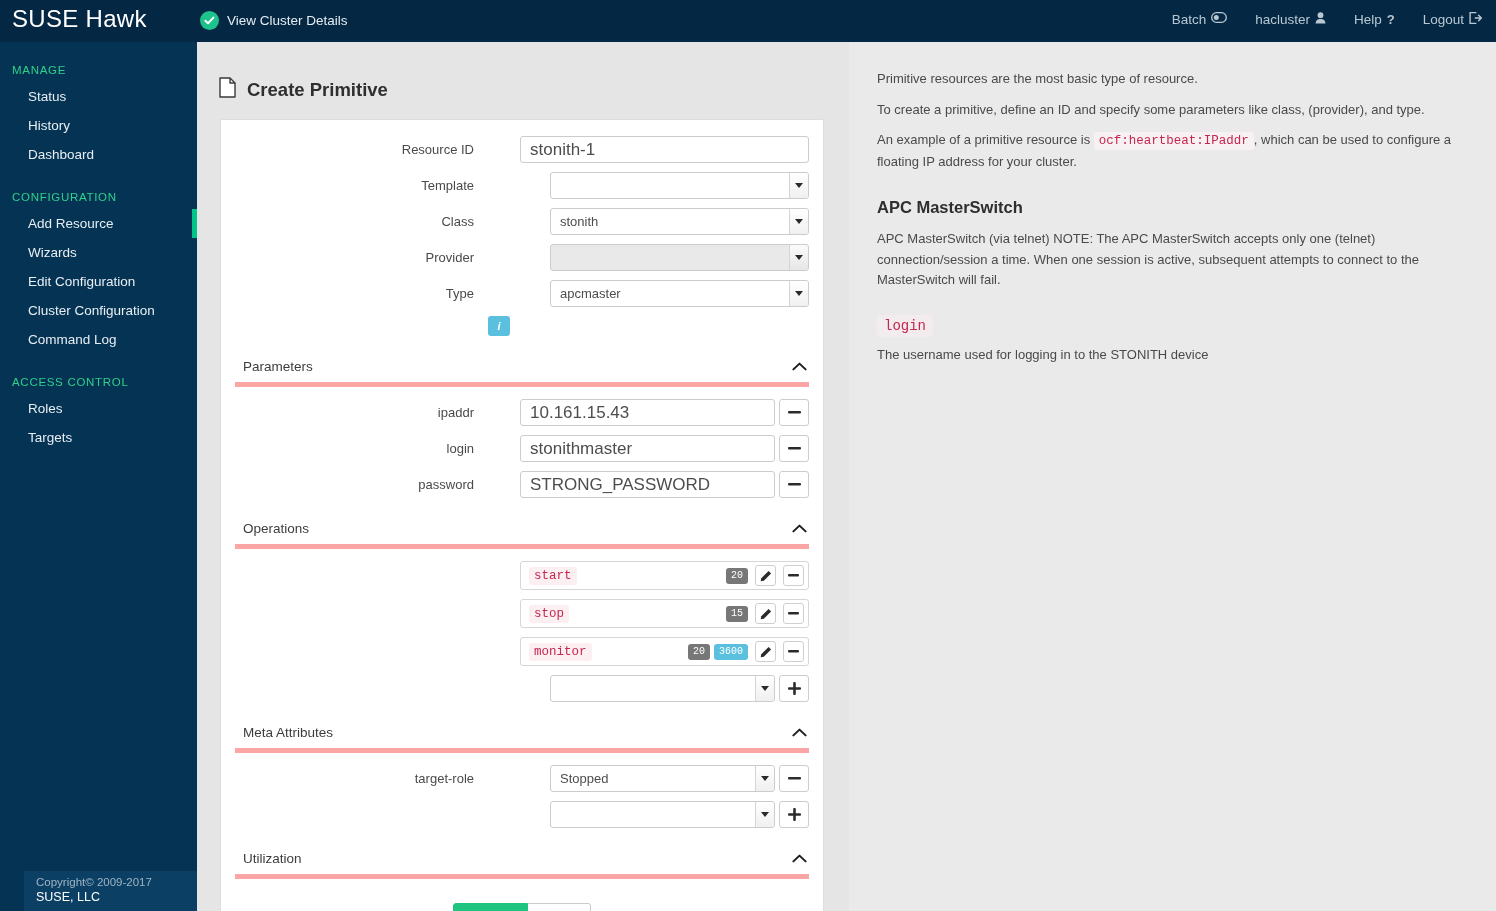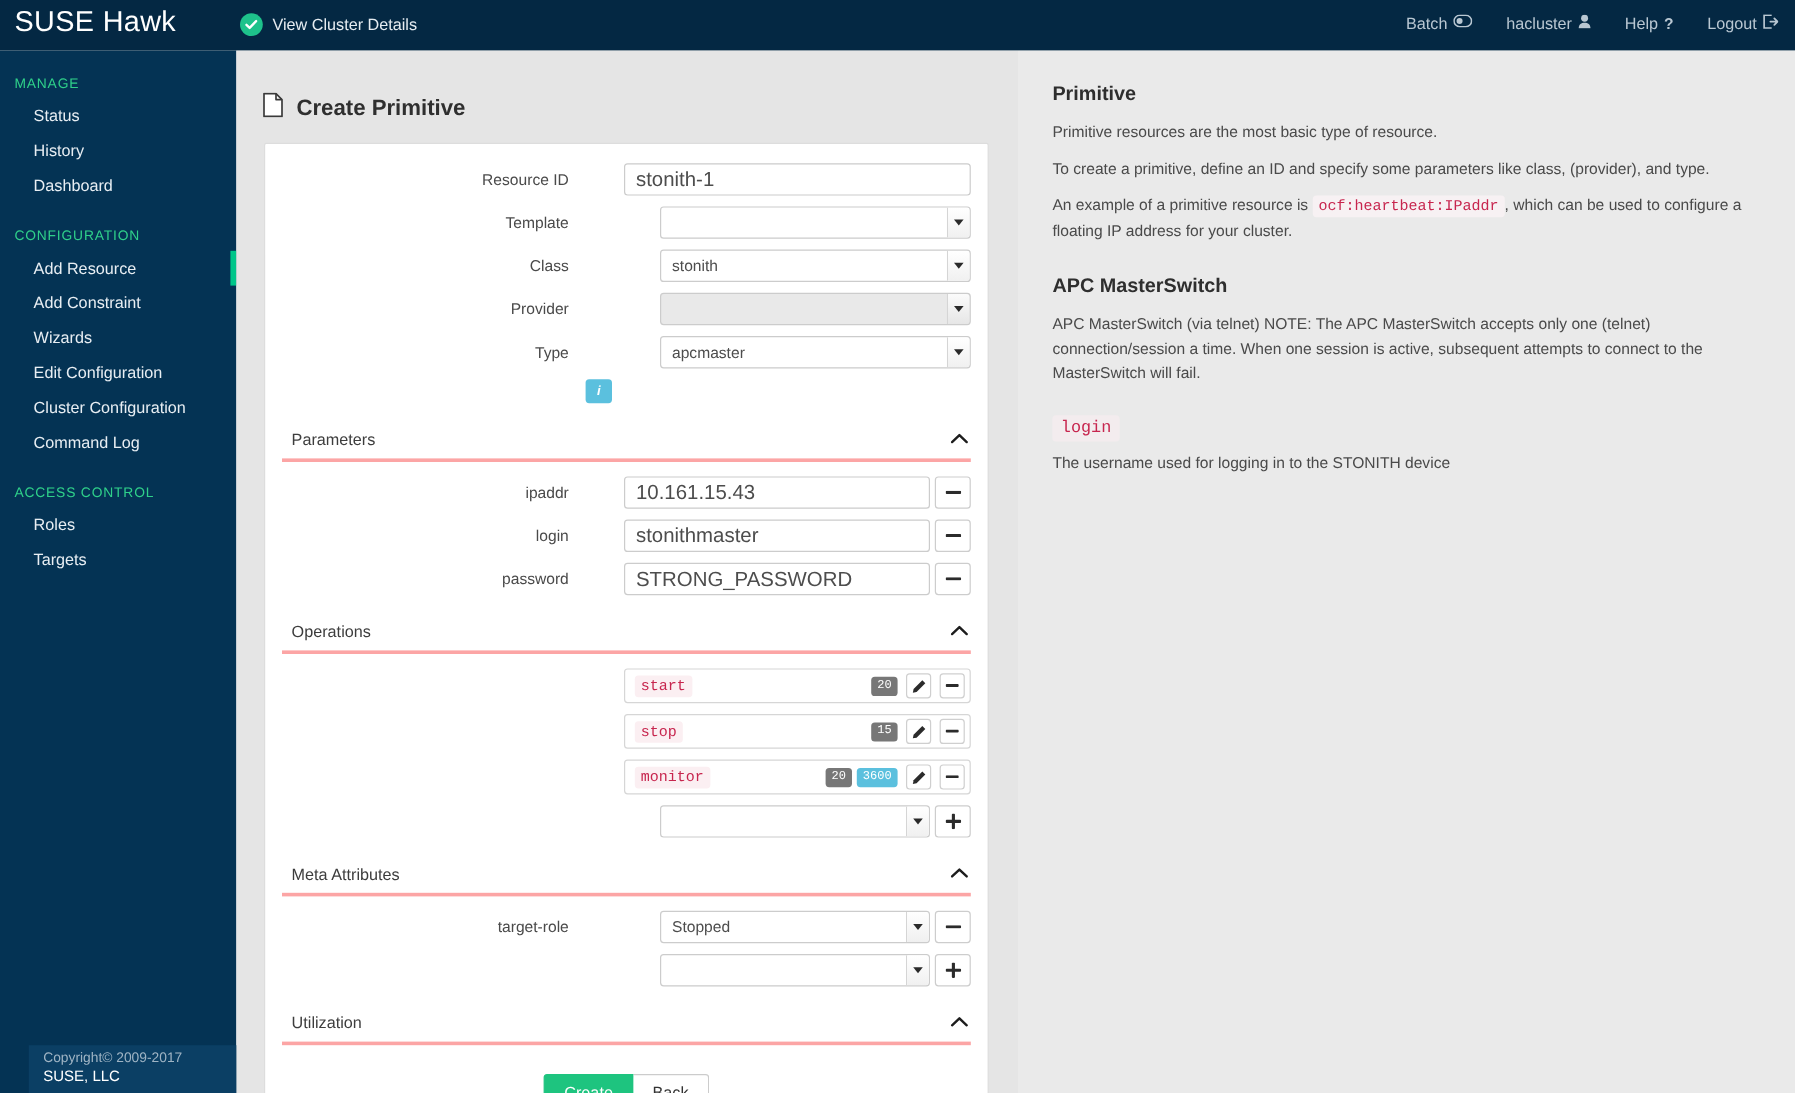--- a/index.html
+++ b/index.html
@@ -127,21 +127,21 @@
   .info-row { display: flex; margin-bottom: 6px; }
   .info-btn {
     margin-left: 253px; width: 22px; height: 20px; background: #5bc0de;
     border-radius: 3px; color: #fff; font-size: 11px; font-weight: bold;
     display: flex; align-items: center; justify-content: center;
     cursor: pointer; font-style: italic;
   }
 
   .section {
     display: flex; align-items: center; justify-content: space-between;
-    border-bottom: 3px solid #fca5a5; padding: 9px 2px 7px 8px;
+    border-bottom: 5px solid #fca5a5; padding: 9px 2px 7px 8px;
     margin: 12px 0 12px 0;
   }
   .section .stitle { font-size: 13.5px; color: #3d3d3d; }
   .chev { cursor: pointer; }
   .opbox {
     flex: 1; height: 29px; border: 1px solid #d6d6d6; border-radius: 3px;
     background: #fff; display: flex; align-items: center;
     padding: 0 4px 0 8px; gap: 4px;
   }
   .code-tag {
@@ -255,23 +255,20 @@
     <div class="side-item">
       <span>History</span>
     </div>
     <div class="side-item">
       <span>Dashboard</span>
     </div>
 
     <div class="side-group">CONFIGURATION</div>
     <div class="side-item active">
       <span>Add Resource</span>
-    </div>
-    <div class="side-item">
-      <span>Add Constraint</span>
     </div>
     <div class="side-item">
       <span>Wizards</span>
     </div>
     <div class="side-item">
       <span>Edit Configuration</span>
     </div>
     <div class="side-item">
       <span>Cluster Configuration</span>
     </div>
@@ -557,21 +554,20 @@
 
       <div class="actions">
         <button class="btn-create">Create</button>
         <button class="btn-back">Back</button>
       </div>
 
     </div>
   </div>
 
   <div class="docpanel">
-    <div class="doc-h">Primitive</div>
     <div class="doc-p">Primitive resources are the most basic type of resource.</div>
     <div class="doc-p">To create a primitive, define an ID and specify some parameters like class, (provider), and type.</div>
     <div class="doc-p">
       <span>An example of a primitive resource is</span>
       <span class="doc-code">ocf:heartbeat:IPaddr</span><span>, which can be used to configure a floating IP address for your cluster.</span>
     </div>
 
     <div class="doc-h2">APC MasterSwitch</div>
     <div class="doc-p">APC MasterSwitch (via telnet) NOTE: The APC MasterSwitch accepts only one (telnet) connection/session a time. When one session is active, subsequent attempts to connect to the MasterSwitch will fail.</div>
     <div class="doc-code-block">login</div>

